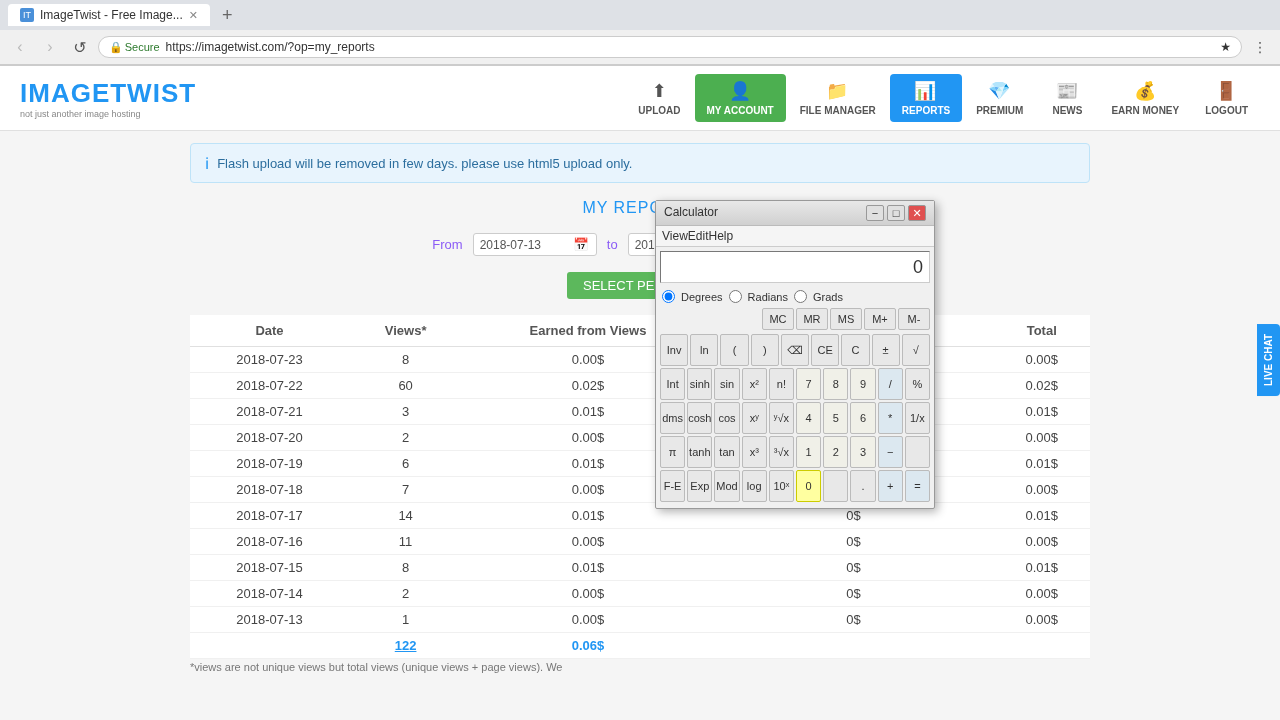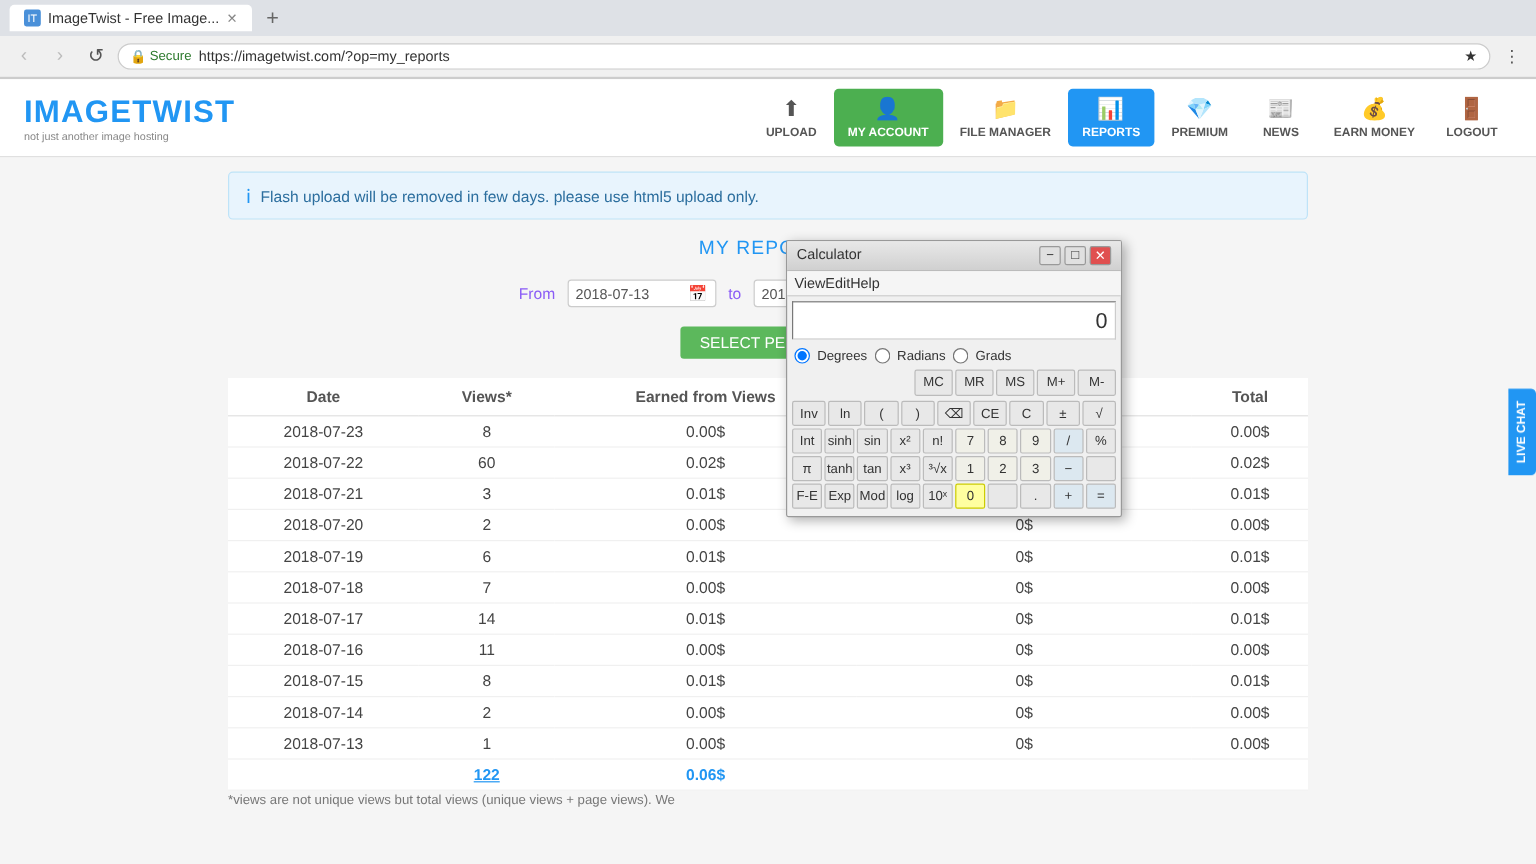--- a/index.html
+++ b/index.html
@@ -295,21 +295,21 @@
       flex-direction: column;
       gap: 2px;
       padding: 2px 4px 6px;
     }
     .calc-row {
       display: flex;
       gap: 2px;
     }
     .calc-key {
       flex: 1;
-      height: 21px;
+      height: 32px;
       background: #e8e8e8;
       border: 1px solid #bbb;
       border-radius: 2px;
       display: flex;
       align-items: center;
       justify-content: center;
       cursor: pointer;
       font-size: 11px;
       color: #333;
     }
@@ -589,20 +589,32 @@
       <div class="calc-key">sin</div>
       <div class="calc-key">x²</div>
       <div class="calc-key">n!</div>
       <div class="calc-key number">7</div>
       <div class="calc-key number">8</div>
       <div class="calc-key number">9</div>
       <div class="calc-key operator">/</div>
       <div class="calc-key">%</div>
     </div>
 
+    <div class="calc-row">
+      <div class="calc-key">dms</div>
+      <div class="calc-key">cosh</div>
+      <div class="calc-key">cos</div>
+      <div class="calc-key">xʸ</div>
+      <div class="calc-key">ʸ√x</div>
+      <div class="calc-key number">4</div>
+      <div class="calc-key number">5</div>
+      <div class="calc-key number">6</div>
+      <div class="calc-key operator">*</div>
+      <div class="calc-key">1/x</div>
+    </div>
 
     <div class="calc-row">
       <div class="calc-key">π</div>
       <div class="calc-key">tanh</div>
       <div class="calc-key">tan</div>
       <div class="calc-key">x³</div>
       <div class="calc-key">³√x</div>
       <div class="calc-key number">1</div>
       <div class="calc-key number">2</div>
       <div class="calc-key number">3</div>

